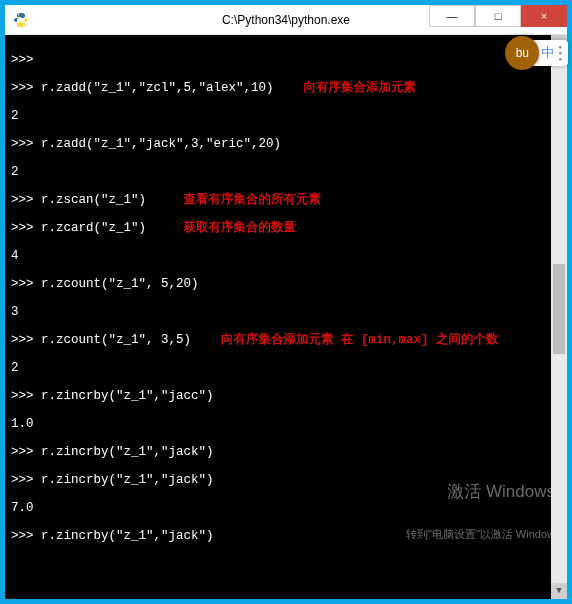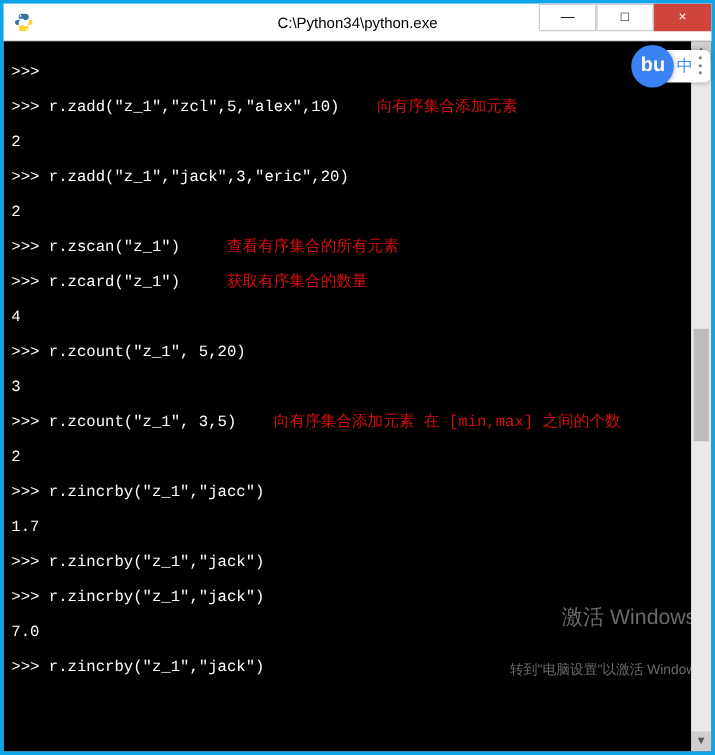--- a/index.html
+++ b/index.html
@@ -7,21 +7,21 @@
     font-family: "Segoe UI", Tahoma, sans-serif;
     background: #f0f0f0;
     width: 572px;
     height: 604px;
     overflow: hidden;
     position: relative;
   }
   .window {
     width: 572px;
     height: 604px;
-    border: 3px solid #0ea5e9;
+    border: 5px solid #0ea5e9;
     background: #fff;
     display: flex;
     flex-direction: column;
   }
   .titlebar {
     height: 30px;
     background: #fff;
     display: flex;
     align-items: center;
     border-bottom: 1px solid #ddd;
@@ -66,21 +66,21 @@
     font-family: Consolas, "Courier New", monospace;
     font-size: 12.5px;
     line-height: 14px;
     padding: 4px 6px;
     white-space: pre-wrap;
     word-break: break-all;
     overflow: hidden;
     position: relative;
   }
   .line { display: block; min-height: 14px; }
-  .ann { color: #d01010; font-weight: normal; }
+  .ann { color: #d01010; font-weight: bold; }
   .watermark {
     position: absolute;
     right: 12px;
     bottom: 30px;
     color: #6b6b6b;
     font-family: "Microsoft YaHei", sans-serif;
     text-align: right;
     pointer-events: none;
   }
   .watermark .wm1 { font-size: 17px; }
@@ -104,24 +104,24 @@
   .overlay-widget {
     position: absolute;
     top: 36px; right: 4px;
     display: flex;
     align-items: center;
     gap: 0;
   }
   .baidu-ball {
     width: 34px; height: 34px;
     border-radius: 50%;
-    background: #3b82f6;
+    background: #a16207;
     color: #fff;
-    font-size: 16px;
-    font-weight: bold;
+    font-size: 12px;
+    font-weight: normal;
     display:flex; align-items:center; justify-content:center;
     box-shadow: 0 0 4px rgba(0,0,0,.4);
     z-index: 2;
   }
   .ime-box {
     height: 26px;
     background: #fff;
     border-radius: 0 4px 4px 0;
     display:flex; align-items:center;
     padding: 0 6px 0 8px;
@@ -160,21 +160,21 @@
 <span class="line">&gt;&gt;&gt; r.zadd("z_1","jack",3,"eric",20)</span>
 <span class="line">2</span>
 <span class="line"><span>&gt;&gt;&gt; r.zscan("z_1")</span>     <span class="ann">查看有序集合的所有元素</span></span>
 <span class="line"><span>&gt;&gt;&gt; r.zcard("z_1")</span>     <span class="ann">获取有序集合的数量</span></span>
 <span class="line">4</span>
 <span class="line">&gt;&gt;&gt; r.zcount("z_1", 5,20)</span>
 <span class="line">3</span>
 <span class="line"><span>&gt;&gt;&gt; r.zcount("z_1", 3,5)</span>    <span class="ann">向有序集合添加元素 在 [min,max] 之间的个数</span></span>
 <span class="line">2</span>
 <span class="line">&gt;&gt;&gt; r.zincrby("z_1","jacc")</span>
-<span class="line">1.7</span>
+<span class="line">1.0</span>
 <span class="line">&gt;&gt;&gt; r.zincrby("z_1","jack")</span>
 <span class="line">&gt;&gt;&gt; r.zincrby("z_1","jack")</span>
 <span class="line">7.0</span>
 <span class="line">&gt;&gt;&gt; r.zincrby("z_1","jack")</span>
 
 
 
 
 
 

